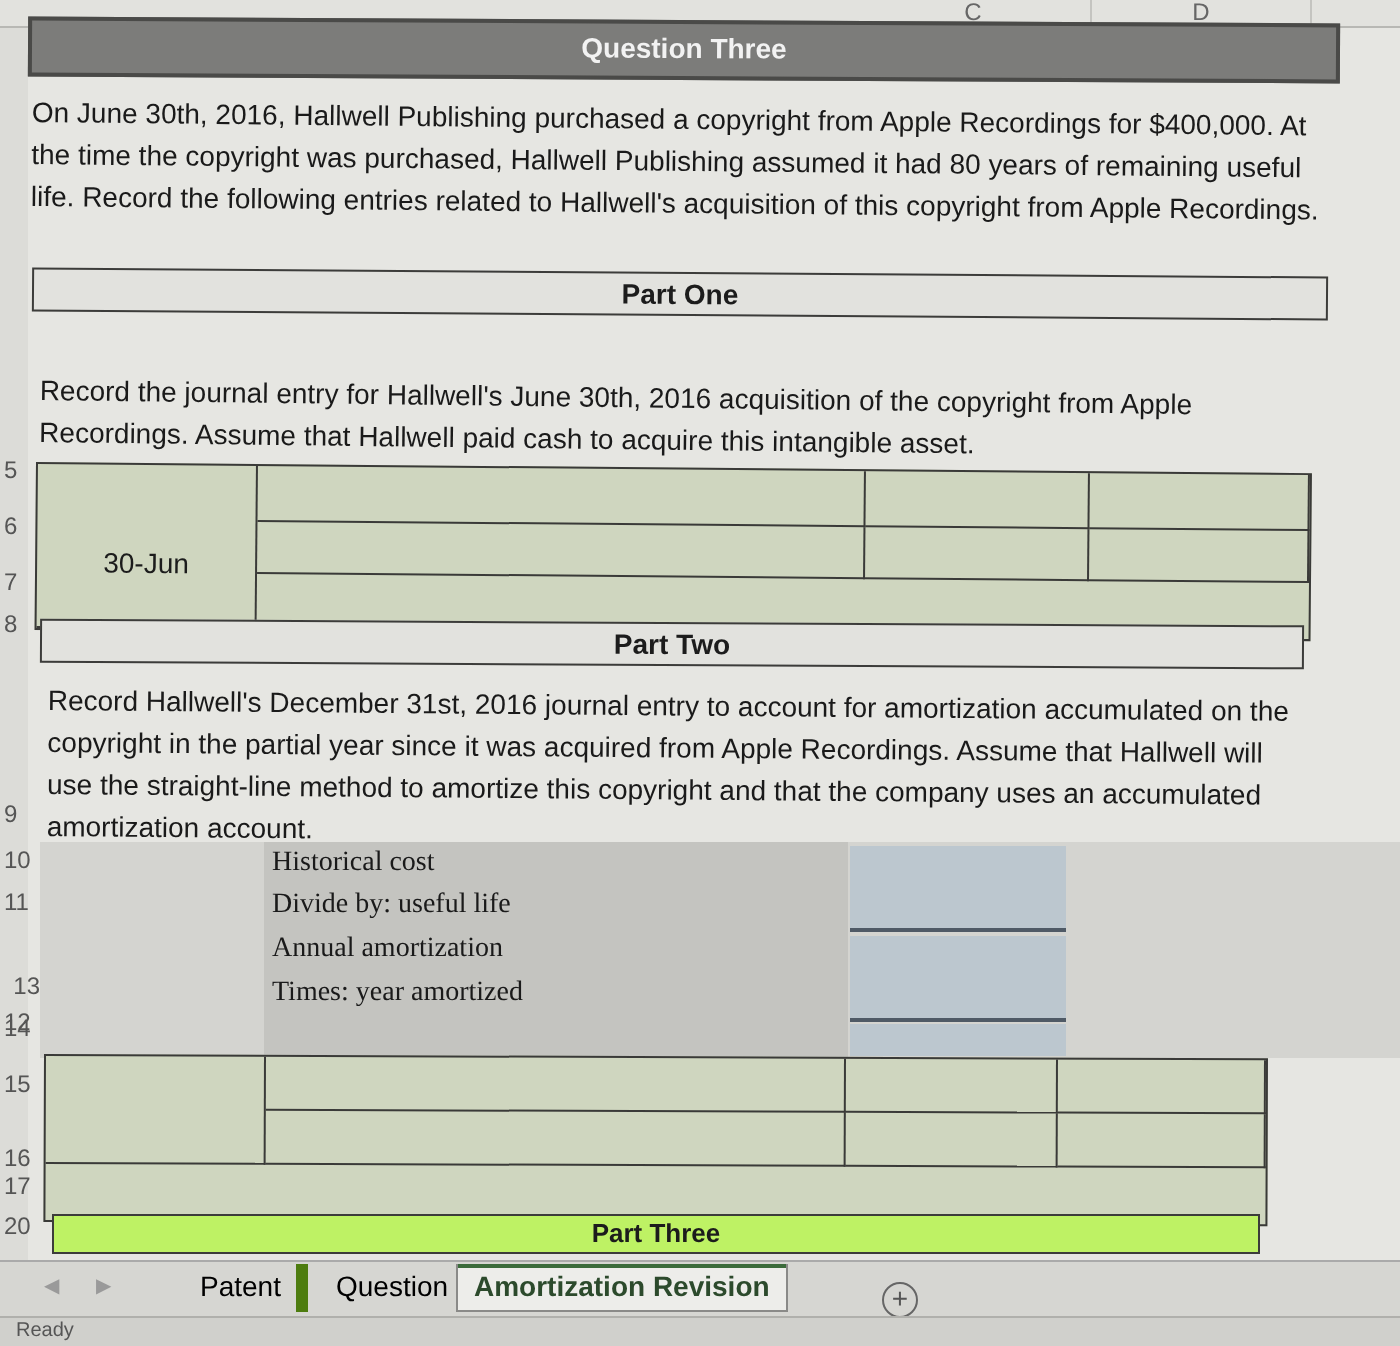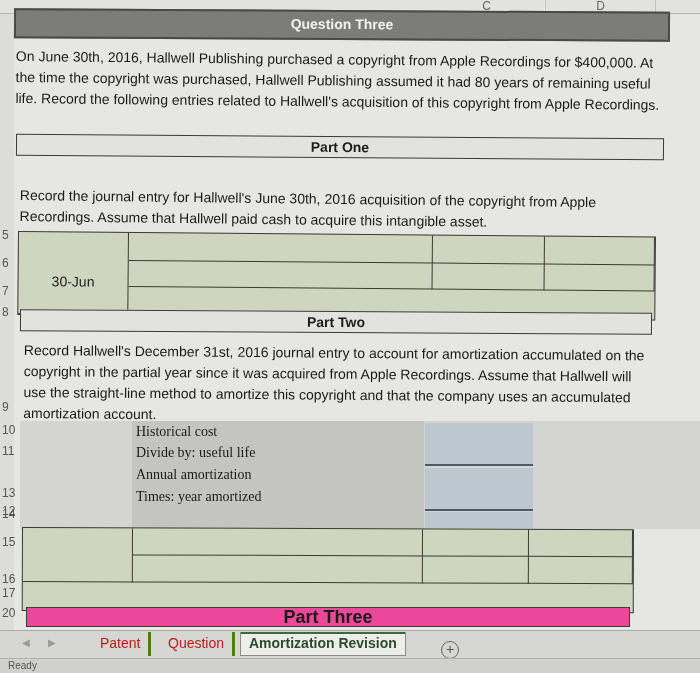--- a/index.html
+++ b/index.html
@@ -62,30 +62,30 @@
     .calc-label-box {
       left: 132px; top: 421px; width: 292px; height: 108px; background: #c4c4c0;
     }
     .calc-label {
       left: 136px; font-family: "Liberation Serif", serif; font-size: 14px; color: #1a1a1a;
     }
     .input-blue {
       left: 425px; width: 108px; background: #bcc7cf; border-bottom: 2px solid #4f5a66;
     }
     .j2 { left: 22px; top: 527px; width: 612px; height: 84px; transform: rotate(0.2deg); transform-origin: left top; }
-    .p3-head { left: 26px; top: 607px; width: 604px; font-size: 18px; height: 20px; line-height: 18px; background: #ec4899; }
+    .p3-head { left: 26px; top: 607px; width: 604px; font-size: 13px; height: 20px; line-height: 18px; background: #bef264; }
     
     .tabbar {
       left: 0; top: 630px; width: 700px; height: 28px; background: #d6d6d2;
       border-top: 1px solid #aaa;
     }
     .nav-arrow { top: 637px; font-size: 10px; color: #9a9a9a; }
     .sheet-tab {
-      top: 632px; height: 24px; font-size: 14px; color: #b91c1c; line-height: 22px; padding: 0 8px;
-      border-right: 3px solid #4d7c0f;
+      top: 632px; height: 24px; font-size: 14px; color: #000000; line-height: 22px; padding: 0 8px;
+      border-right: 6px solid #4d7c0f;
     }
     .sheet-tab.active {
       background: #ededea; color: #2c4a2c; font-weight: bold; border: 1px solid #8a8a88; border-top: none;
       box-shadow: 0 2px 0 #3b6b3b inset;
     }
     .add-sheet {
       left: 441px; top: 641px; width: 18px; height: 18px; border: 1px solid #666; border-radius: 50%;
       font-size: 14px; line-height: 15px; text-align: center; color: #555;
     }
     .status-bar {
@@ -148,29 +148,29 @@
 <div class="abs part-head p3-head">Part Three</div>
 
 <div class="abs row-num" style="top:228px;">5</div>
 <div class="abs row-num" style="top:256px;">6</div>
 <div class="abs row-num" style="top:284px;">7</div>
 <div class="abs row-num" style="top:305px;">8</div>
 <div class="abs row-num" style="top:400px;">9</div>
 <div class="abs row-num" style="top:423px;">10</div>
 <div class="abs row-num" style="top:444px;">11</div>
 <div class="abs row-num" style="top:465px;margin-top:39px;">12</div>
-<div class="abs row-num" style="top:486px;">13</div>
+<div class="abs row-num" style="top:486px;text-align:right;">13</div>
 <div class="abs row-num" style="top:507px;">14</div>
 <div class="abs row-num" style="top:535px;">15</div>
 <div class="abs row-num" style="top:560px;margin-top:12px;">16</div>
 <div class="abs row-num" style="top:586px;">17</div>
 <div class="abs row-num" style="top:606px;">20</div>
 
 <div class="abs tabbar"></div>
 <div class="abs nav-arrow" style="left:22px;">◀</div>
 <div class="abs nav-arrow" style="left:48px;">▶</div>
 <div class="abs sheet-tab" style="left:92px;">Patent</div>
 <div class="abs sheet-tab" style="left:160px;">Question</div>
-<div class="abs sheet-tab active" style="left:240px;">Amortization Revision</div>
+<div class="abs sheet-tab active" style="left:228px;">Amortization Revision</div>
 <div class="abs add-sheet">+</div>
 
 <div class="abs status-bar"></div>
 <div class="abs status-text">Ready</div>
 
 </body></html>

